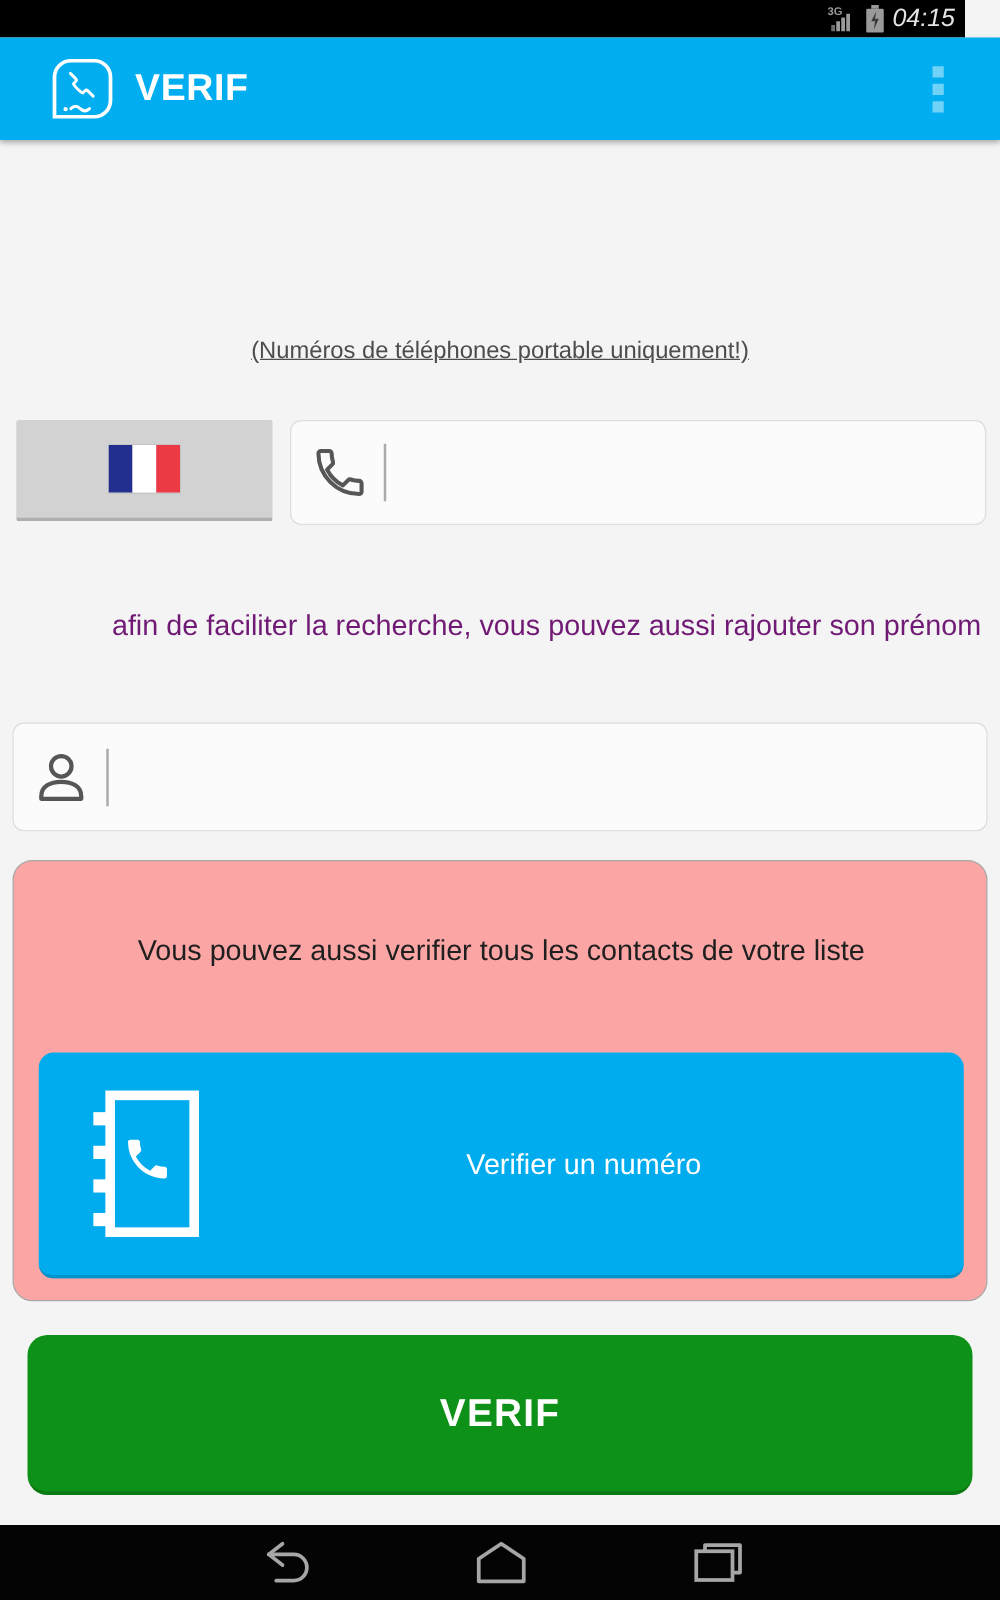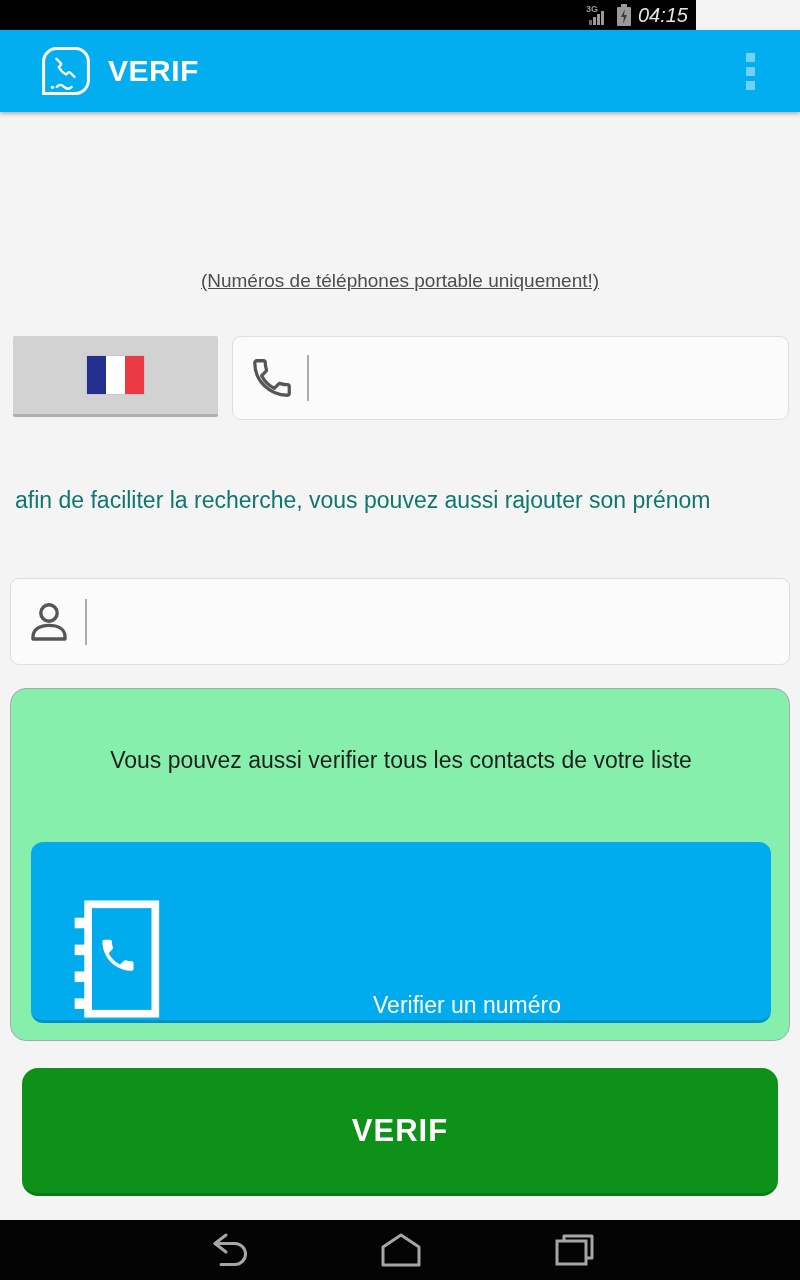--- a/index.html
+++ b/index.html
@@ -4,21 +4,21 @@
 <style>
   html,body{margin:0;padding:0;background:#777;}
   *{box-sizing:border-box;}
   .screen{
     position:relative;width:800px;height:1280px;margin:0 auto;
     background:#F4F4F4;overflow:hidden;
     font-family:"Liberation Sans",sans-serif;
   }
   
   .status-bar{
-    position:absolute;top:0;left:0;width:696px;height:30px;background:#000;
+    position:absolute;top:0;left:0;width:772px;height:30px;background:#000;
     display:flex;align-items:center;justify-content:flex-end;gap:6px;padding-right:8px;
   }
   .status-time{color:#e5e5e5;font-size:20px;line-height:30px;font-style:italic;}
   
   .app-bar{
     position:absolute;top:30px;left:0;width:800px;height:82px;background:#02ADF0;
     display:flex;align-items:center;
     box-shadow:0 2px 4px rgba(0,0,0,0.28);
   }
   .app-logo{margin-left:38px;width:56px;height:56px;display:block;}
@@ -31,52 +31,52 @@
   
   .heading{
     position:absolute;top:180px;left:20px;width:760px;text-align:center;
     font-size:24px;color:#1F1F1F;
   }
   .note{
     position:absolute;top:270px;left:20px;width:760px;text-align:center;
     font-size:19px;color:#4D4D4D;text-decoration:underline;
   }
   .name-hint{
-    position:absolute;top:487px;left:15px;width:770px;text-align:left;
-    font-size:23px;color:#0f766e;
+    position:absolute;top:487px;left:15px;width:770px;text-align:right;
+    font-size:23px;color:#701a75;
   }
   
   .flag-btn{
     position:absolute;left:13px;top:336px;width:205px;height:81px;
     background:#D2D2D2;border:none;border-bottom:3px solid #AEAEAE;border-radius:2px;
     display:flex;align-items:center;justify-content:center;cursor:pointer;padding:0;
   }
   .flag{width:57px;height:38px;display:flex;box-shadow:0 0 1px rgba(0,0,0,0.3);}
   .flag span{flex:1;}
   .field{
     position:absolute;background:#FBFBFB;border:1px solid #DEDEDE;border-radius:9px;
     display:flex;align-items:center;
   }
   .field-phone{left:232px;top:336px;width:557px;height:84px;padding-left:16px;}
   .field-name{left:10px;top:578px;width:780px;height:87px;padding-left:14px;}
   .caret{width:2px;height:46px;background:#ABABAB;margin-left:12px;}
   .field .value{font-size:24px;color:#222;}
   
   .card{
     position:absolute;left:10px;top:688px;width:780px;height:353px;
-    background:#86efac;border:1px solid #A8A8A8;border-radius:16px;
+    background:#fca5a5;border:1px solid #A8A8A8;border-radius:16px;
   }
   .card-text{
     position:absolute;top:58px;left:10px;width:760px;text-align:center;
     font-size:23px;color:#1F1F1F;
   }
   .contacts-btn{
     position:absolute;left:20px;top:153px;width:740px;height:181px;
     background:#01ACEE;border:none;border-bottom:3px solid #0192CC;border-radius:12px;
-    display:flex;align-items:flex-end;cursor:pointer;padding:0;
+    display:flex;align-items:center;cursor:pointer;padding:0;
   }
   .contacts-btn .icon-wrap{margin-left:36px;flex:0 0 auto;display:flex;}
   .contacts-btn .label{
     flex:1;text-align:center;color:#FFFFFF;font-size:23px;line-height:30px;
   }
   
   .verify-btn{
     position:absolute;left:22px;top:1068px;width:756px;height:128px;
     background:#0E9118;border:none;border-bottom:3px solid #0A7A12;border-radius:16px;
     color:#FFFFFF;font-size:31px;font-weight:bold;letter-spacing:1px;cursor:pointer;

